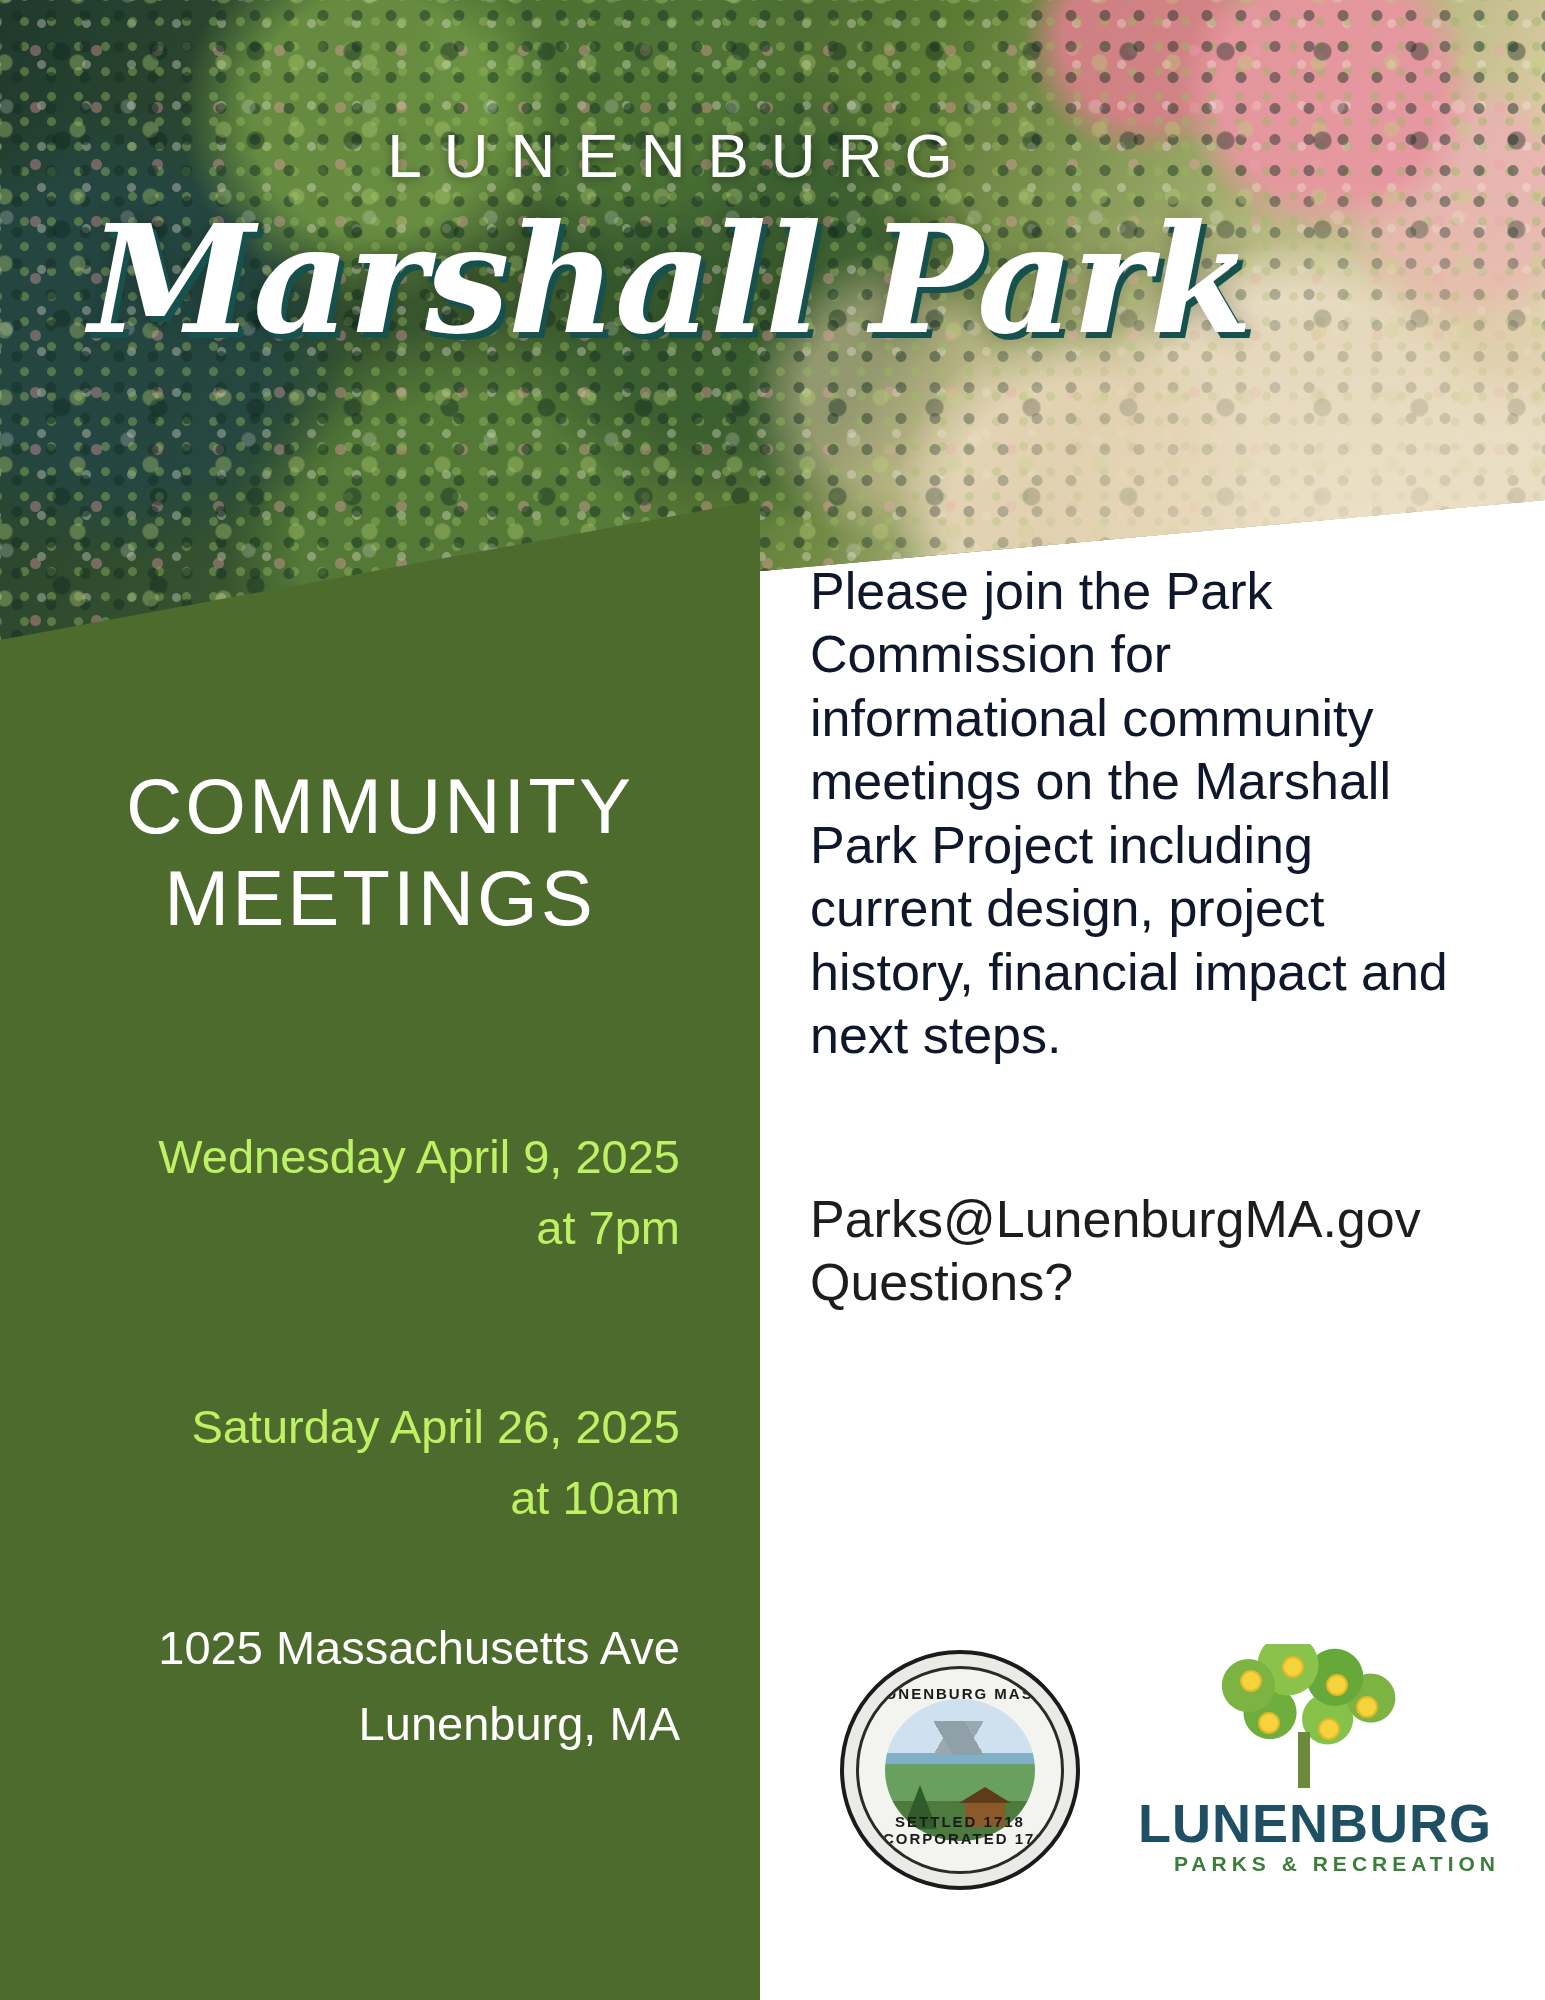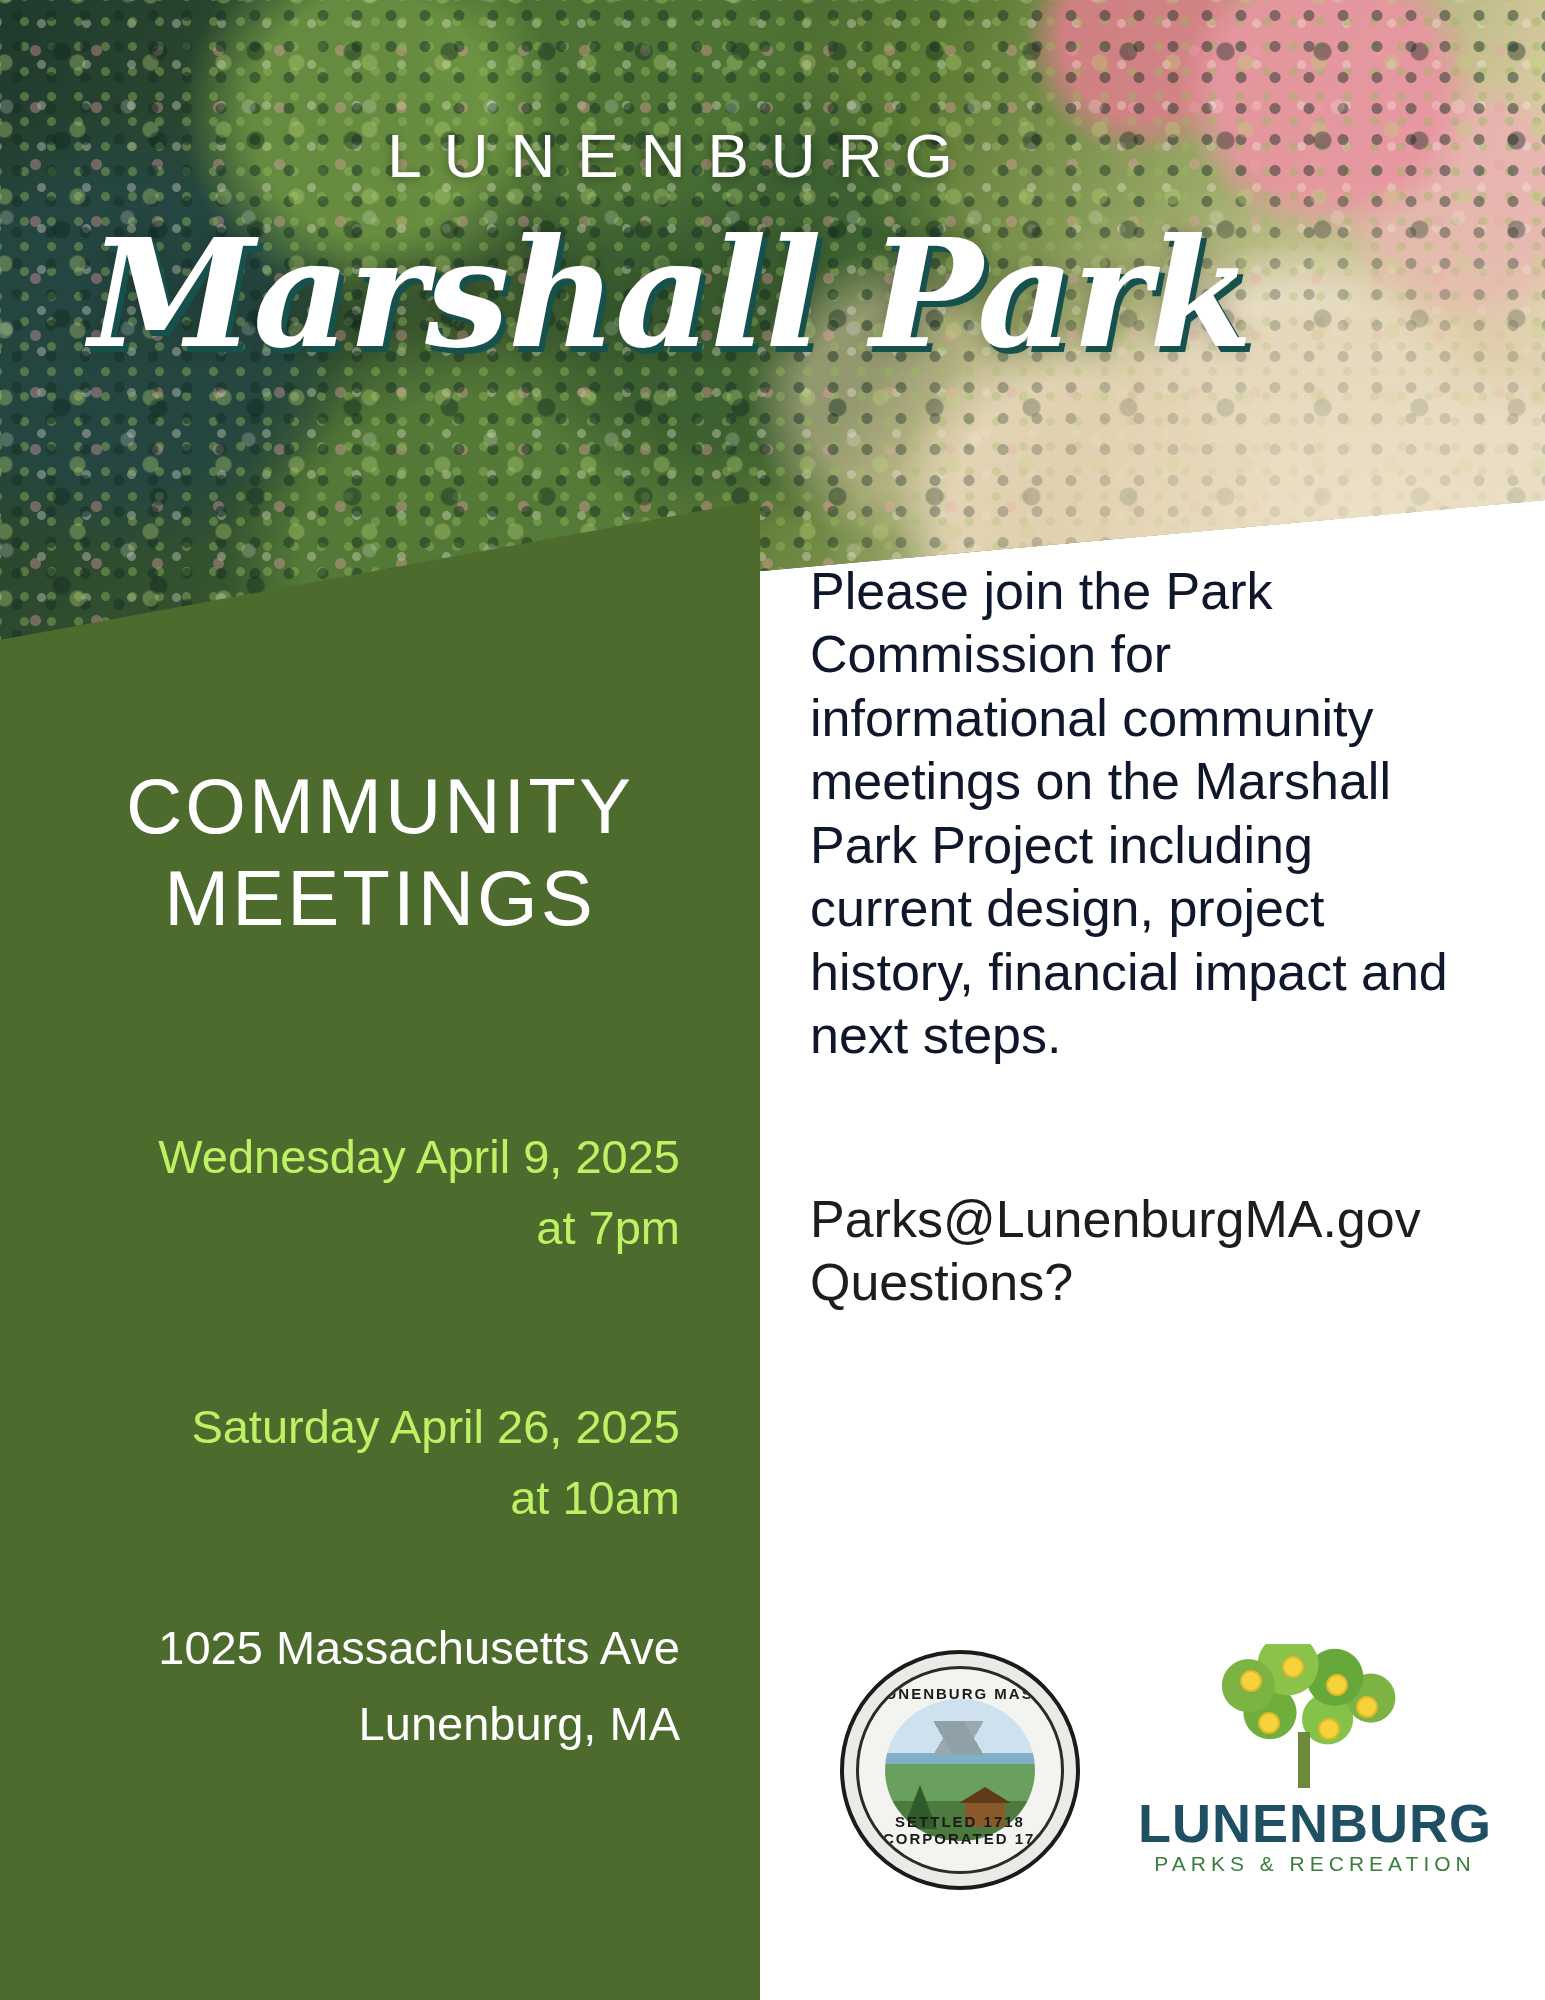--- a/index.html
+++ b/index.html
@@ -89,21 +89,20 @@
   }
   .kicker {
     font-size: 62px;
     letter-spacing: 22px;
     color: #ffffff;
     font-weight: 400;
     text-shadow: 0 2px 10px rgba(0,0,0,0.35);
     padding-left: 22px;
   }
   .script-title {
-    margin-top: 14px;
     font-family: "DejaVu Serif", serif;
     font-style: italic;
     font-weight: 700;
     font-size: 150px;
     color: #ffffff;
     letter-spacing: -2px;
     text-shadow:
       5px 6px 0 #17514e,
       0 0 24px rgba(0,0,0,0.25);
   }
@@ -299,24 +298,24 @@
     text-align: center;
     color: #1f4f63;
     font-size: 54px;
     font-weight: 700;
     letter-spacing: 1px;
   }
   .parks-sub {
     position: absolute;
     left: 0; top: 212px;
     width: 370px;
-    text-align: center;
+    text-align: right;
     color: #3b7d3b;
     font-size: 21px;
-    font-weight: 400;
+    font-weight: 700;
     letter-spacing: 5px;
   }
 </style>
 </head>
 <body>
 
 <div class="poster">
 
   <div class="hero">
     <div class="hero-art"></div>

